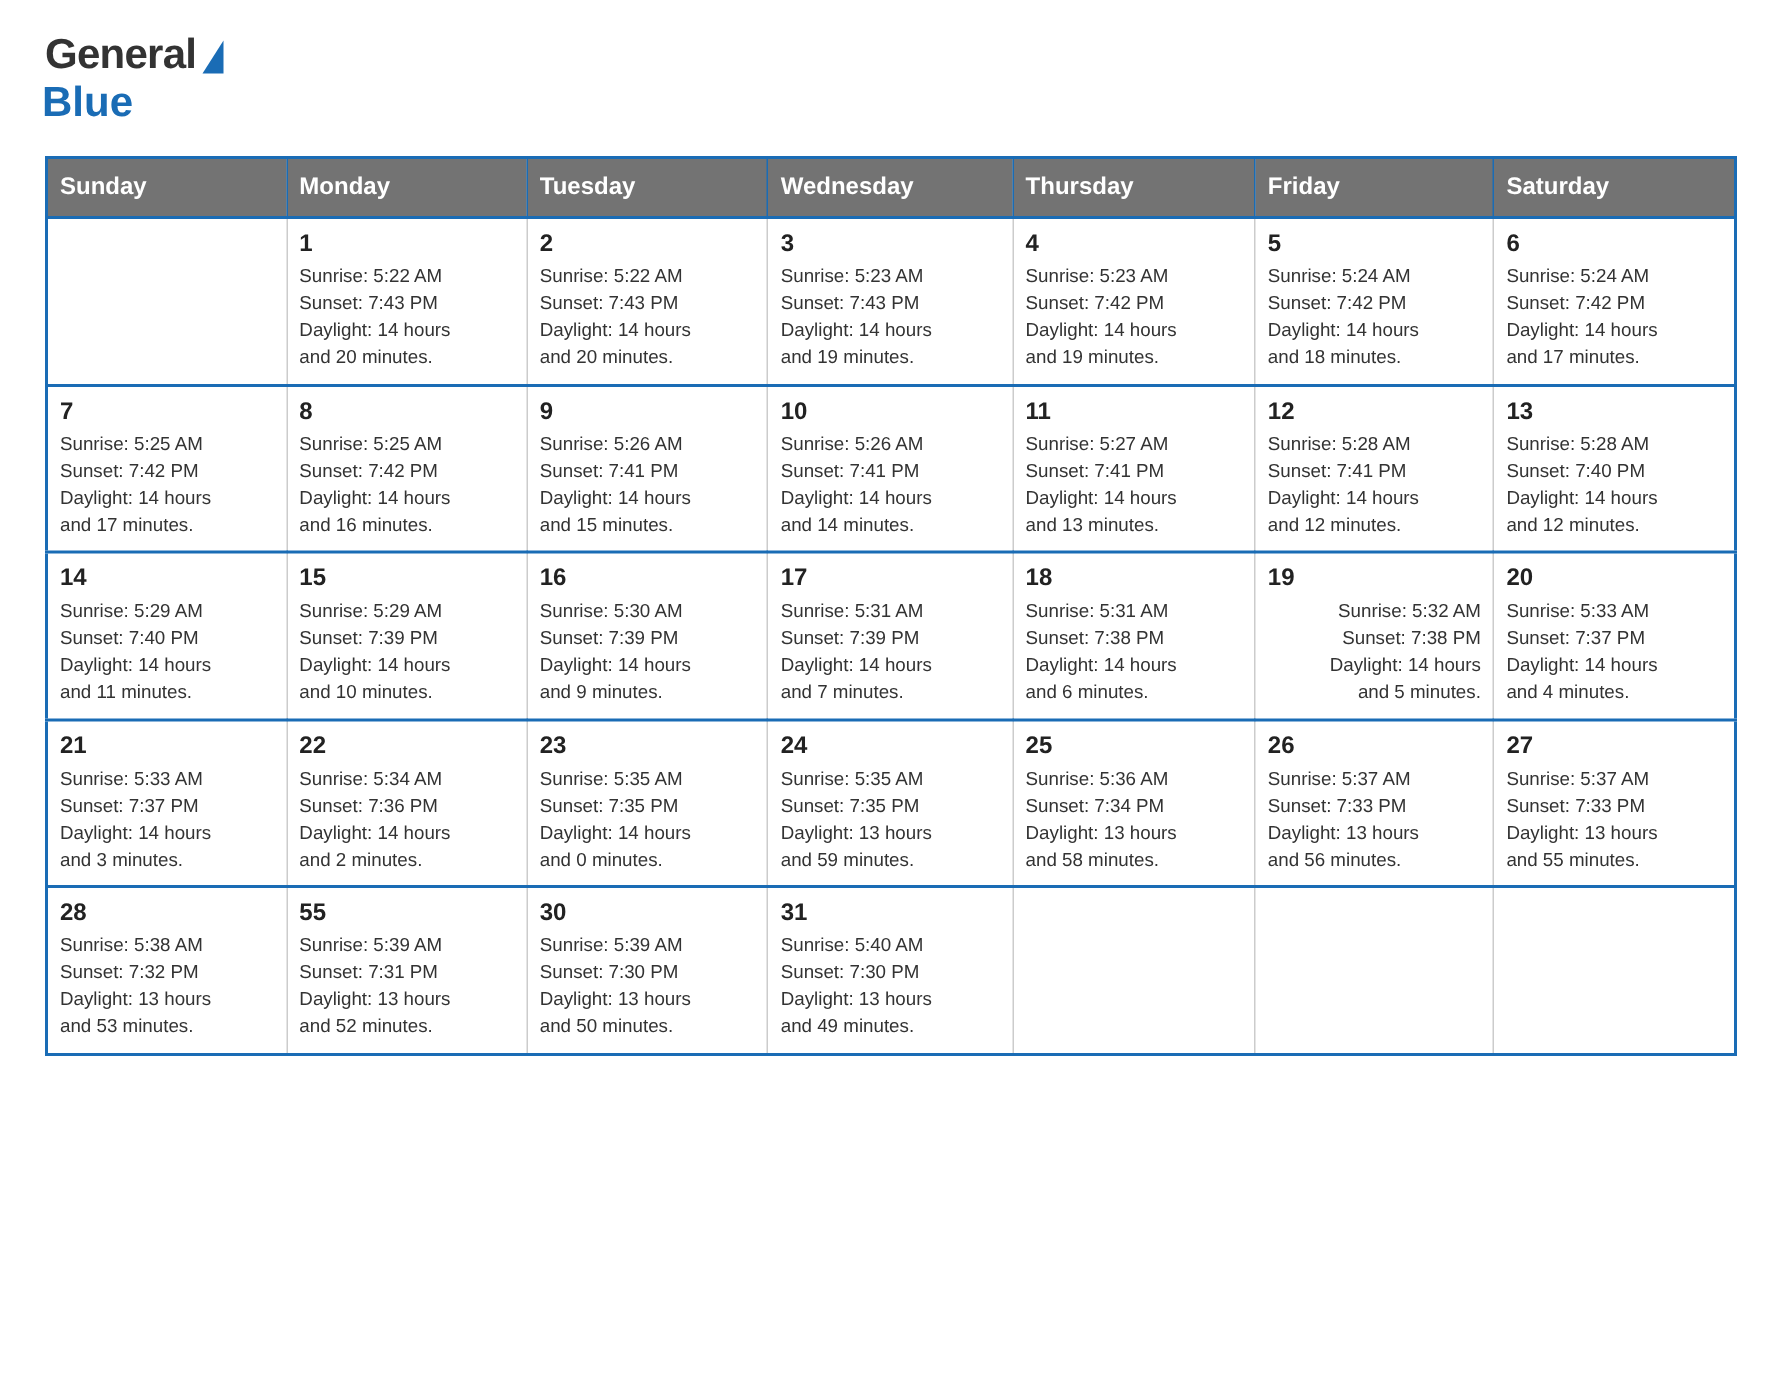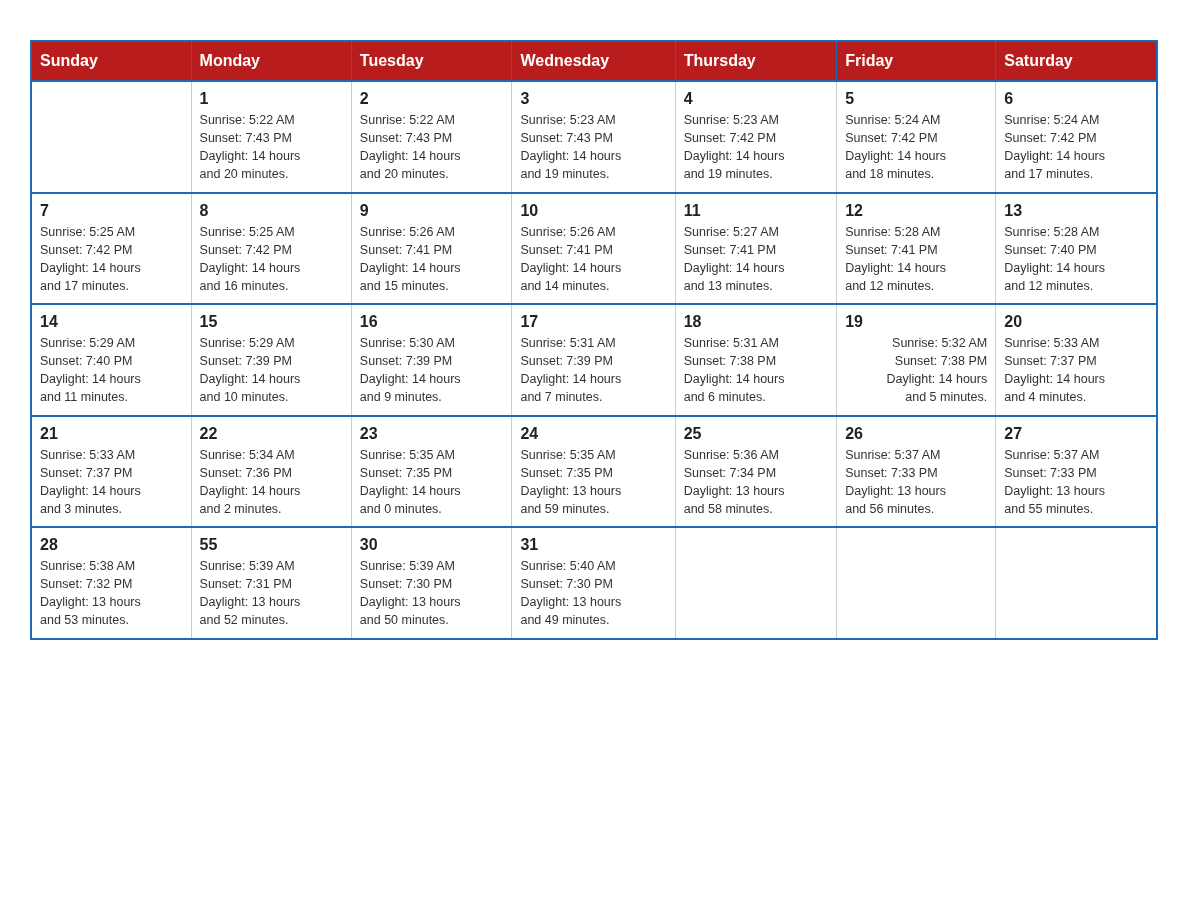--- a/index.html
+++ b/index.html
@@ -59,21 +59,21 @@
       font-size: 20px;
       color: #555;
       margin-top: 4px;
     }
     .calendar {
       width: 100%;
       border-collapse: collapse;
       border: 2px solid #1a6cb5;
     }
     .calendar th {
-      background-color: #b91c1c;
+      background-color: #737373;
       color: #fff;
       font-size: 16px;
       font-weight: bold;
       padding: 10px 8px;
       text-align: left;
       border: 1px solid #1a6cb5;
     }
     .calendar td {
       vertical-align: top;
       padding: 8px;
@@ -99,20 +99,27 @@
       line-height: 1.45;
     }
     .empty-cell {
       background: #fff;
     }
   </style>
 </head>
 <body>
 
 <div class="header">
+  <div class="logo">
+    <div class="logo-top">
+      <span class="logo-general">General</span>
+      <div class="logo-triangle"></div>
+    </div>
+    <span class="logo-blue">Blue</span>
+  </div>
   <div class="title-section">
   </div>
 </div>
 
 <table class="calendar">
   <thead>
     <tr>
     <th>Sunday</th>
         <th>Monday</th>
         <th>Tuesday</th>

